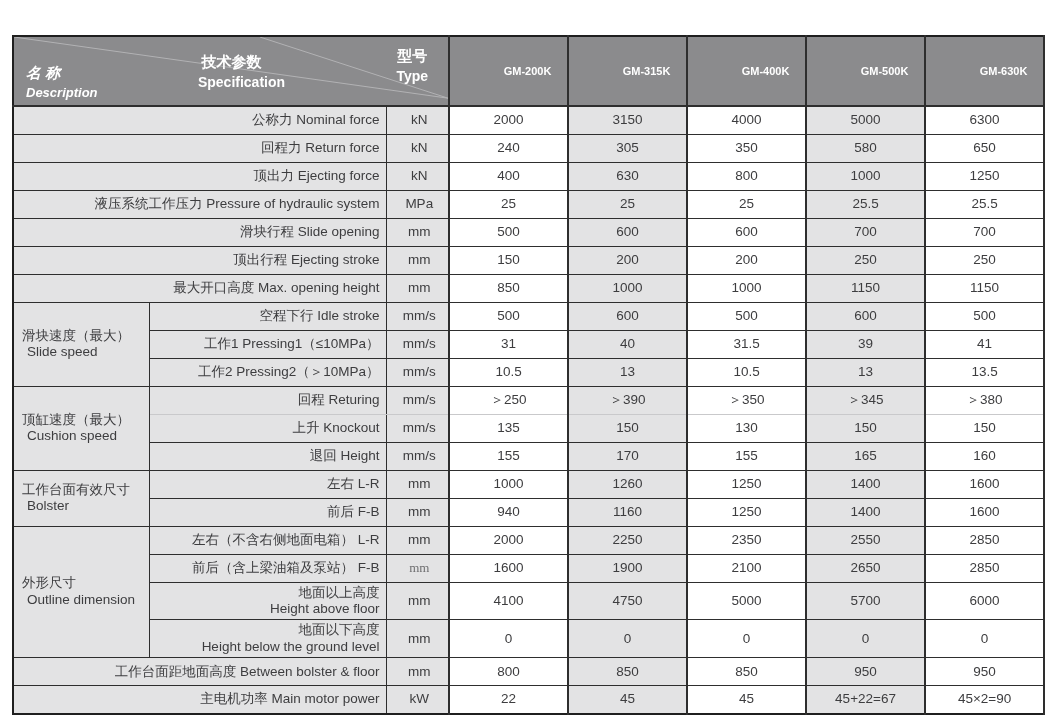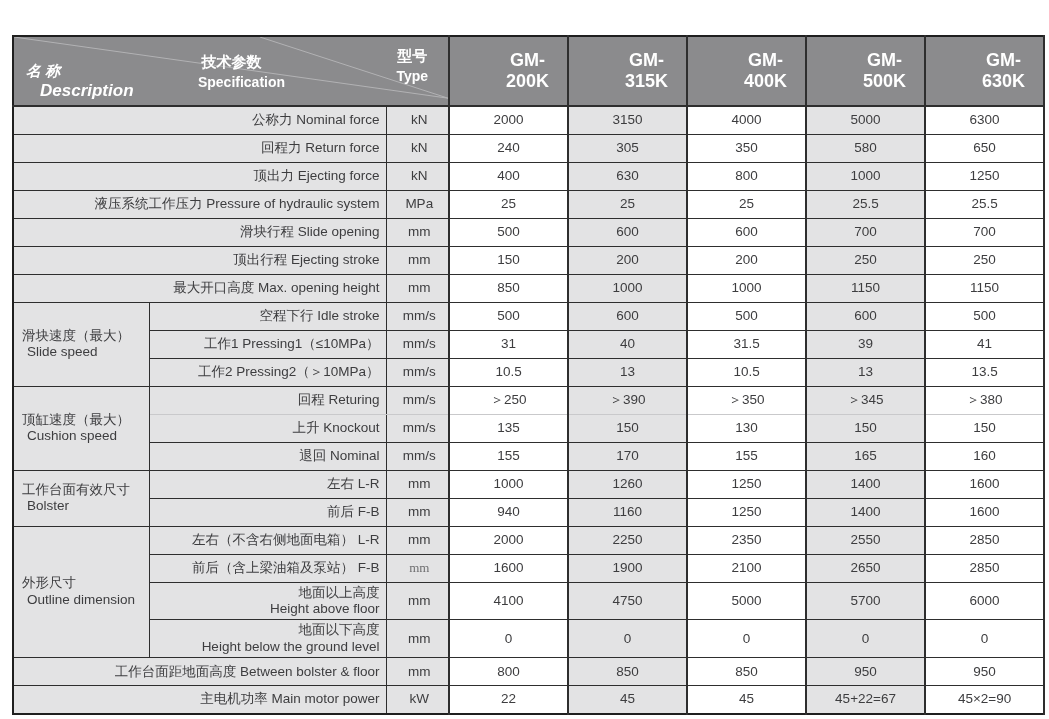--- a/index.html
+++ b/index.html
@@ -40,38 +40,38 @@
   .spec tbody tr { height: 28px; }
   th.corner {
     background: var(--header-bg, #8b8b8d);
     position: relative;
     padding: 0;
   }
   th.model, td.val { border-left-width: 2px; border-right-width: 2px; }
   th.model {
     background: var(--header-bg, #8b8b8d);
     color: #ffffff;
-    font-size: 18px;
+    font-size: 11px;
     font-weight: bold;
     text-align: center;
     padding-left: 44px;
   }
   svg.diag { position: absolute; left: 0; top: 0; width: 100%; height: 100%; }
   .c-top {
     position: absolute; top: 15px; left: 105px; width: 225px;
     text-align: center; color: #fff; font-weight: bold; line-height: 1.25;
   }
   .c-top .zh { font-size: 15px; }
   .c-top .en { font-size: 14px; position: relative; left: 10px; margin-top: 46px; }
   .c-left {
     position: absolute; left: 12px; bottom: 4px;
     text-align: left; color: #fff; font-weight: bold; line-height: 1.2; font-style: italic;
   }
   .c-left .zh { font-size: 15px; }
-  .c-left .en { font-size: 17px; margin-left: 14px; }
+  .c-left .en { font-size: 13px; }
   .c-right {
     position: absolute; right: 20px; top: 9px;
     text-align: center; color: #fff; font-weight: bold; line-height: 1.25;
   }
   .c-right .zh { font-size: 15px; }
   .c-right .en { font-size: 14px; }
   .spec td {
     font-size: 13.5px;
     color: var(--text, #3d3d3f);
     line-height: 1.22;
@@ -239,21 +239,21 @@
         <tr class="light-top">
           <td class="sub">上升 Knockout</td>
           <td class="unit">mm/s</td>
           <td class="val">135</td>
           <td class="val alt">150</td>
           <td class="val">130</td>
           <td class="val alt">150</td>
           <td class="val">150</td>
         </tr>
         <tr>
-          <td class="sub">退回 Nominal</td>
+          <td class="sub">退回 Height</td>
           <td class="unit">mm/s</td>
           <td class="val">155</td>
           <td class="val alt">170</td>
           <td class="val">155</td>
           <td class="val alt">165</td>
           <td class="val">160</td>
         </tr>
         <tr>
           <td class="group" rowspan="2"><span>工作台面有效尺寸</span><br><span class="group-en">Bolster</span></td>
           <td class="sub">左右 L-R</td>

